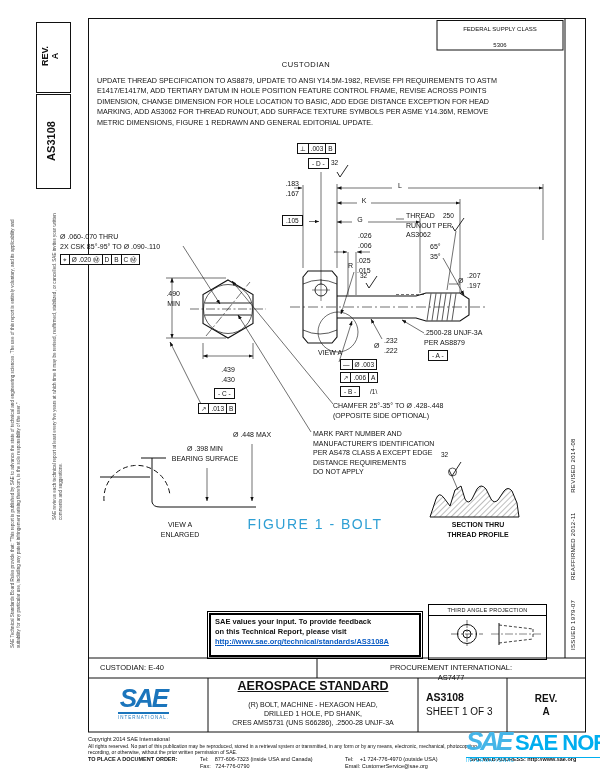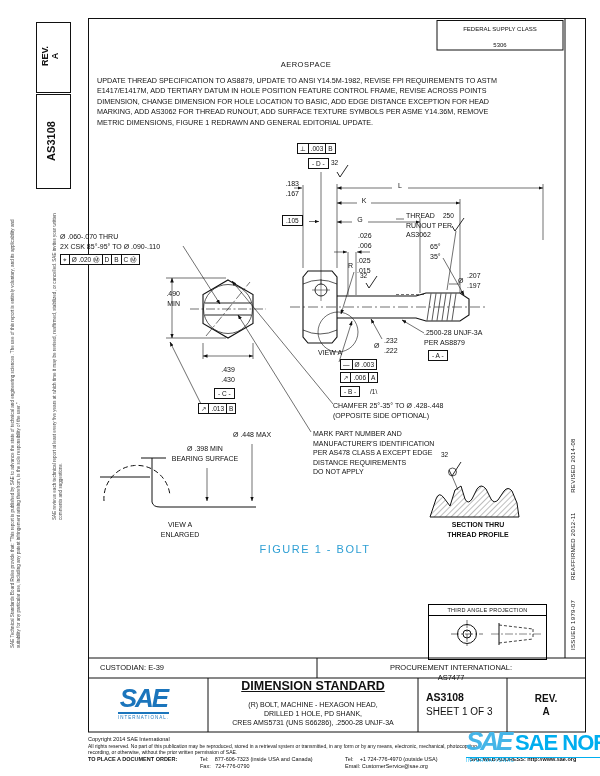--- a/index.html
+++ b/index.html
@@ -158,21 +158,21 @@
   <div class="vert" style="left:45px;top:182px;width:82px;font-size:11px;font-weight:bold;text-align:center">AS3108</div>
 
   <div class="lbl c" style="left:500px;top:25px;width:120px;font-size:6px;text-align:center;line-height:8px"><span>FEDERAL SUPPLY CLASS</span><br>
        <span>5306</span></div>
 
   <div class="vert" style="left:570px;top:650px;width:300px;font-size:6px;letter-spacing:0.3px;white-space:pre">ISSUED 1979-07          REAFFIRMED 2012-11          REVISED 2014-08</div>
 
   <div class="vert" style="left:10px;top:648px;width:432px;font-size:4.6px;line-height:5.6px;color:#444">SAE Technical Standards Board Rules provide that: "This report is published by SAE to advance the state of technical and engineering sciences. The use of this report is entirely voluntary, and its applicability and suitability for any particular use, including any patent infringement arising therefrom, is the sole responsibility of the user."</div>
   <div class="vert" style="left:52px;top:520px;width:325px;font-size:4.6px;line-height:5.6px;color:#444">SAE reviews each technical report at least every five years at which time it may be revised, reaffirmed, stabilized, or cancelled. SAE invites your written comments and suggestions.</div>
 
-  <div class="lbl c" style="left:306px;top:60px;font-size:7.5px;letter-spacing:0.5px">AEROSPACE</div>
+  <div class="lbl c" style="left:306px;top:60px;font-size:7.5px;letter-spacing:0.5px">CUSTODIAN</div>
   <div class="lbl" style="left:97px;top:76px;width:420px;font-size:7.2px;line-height:10.4px;white-space:normal">UPDATE THREAD SPECIFICATION TO AS8879, UPDATE TO ANSI Y14.5M-1982, REVISE FPI REQUIREMENTS TO ASTM E1417/E1417M, ADD TERTIARY DATUM IN HOLE POSITION FEATURE CONTROL FRAME, REVISE ACROSS POINTS DIMENSION, CHANGE DIMENSION FOR HOLE LOCATION TO BASIC, ADD EDGE DISTANCE EXCEPTION FOR HEAD MARKING, ADD AS3062 FOR THREAD RUNOUT, ADD SURFACE TEXTURE SYMBOLS PER ASME Y14.36M, REMOVE METRIC DIMENSIONS, FIGURE 1 REDRAWN AND GENERAL EDITORIAL UPDATE.</div>
 
   <div class="fcf" style="left:297px;top:143px">
     <span>⊥</span>
     <span>.003</span>
     <span>B</span>
   </div>
   <div class="dbox" style="left:308px;top:158px">- D -</div>
   <div class="lbl sm" style="left:331px;top:158px">32</div>
 
@@ -255,49 +255,56 @@
   <div class="fcf" style="left:198px;top:403px">
     <span>↗</span>
     <span>.013</span>
     <span>B</span>
   </div>
 
   <div class="lbl sm" style="left:441px;top:450px">32</div>
   <div class="lbl c" style="left:478px;top:520px;font-weight:bold">SECTION THRU
 THREAD PROFILE</div>
 
-  <div class="lbl c blue" style="left:315px;top:545px;font-size:11px;letter-spacing:1.5px">FIGURE 1 - BOLT</div>
-
+  <div class="lbl c blue" style="left:315px;top:520px;font-size:14px;letter-spacing:1.5px">FIGURE 1 - BOLT</div>
+
+  <div style="position:absolute;left:207px;top:611px;width:212px;height:44px;border:1px solid #000;padding:1px;z-index:3">
+    <div style="border:2px solid #000;height:36px;padding:2px 4px;font-size:7.5px;font-weight:bold;line-height:10px">
+      <span>SAE values your input. To provide feedback</span><br>
+      <span>on this Technical Report, please visit</span><br>
+      <a href="#" style="font-weight:bold">http://www.sae.org/technical/standards/AS3108A</a>
+    </div>
+  </div>
 
   <div style="position:absolute;left:428px;top:604px;width:117px;height:54px;border:1px solid #000;z-index:3">
     <div style="border-bottom:1px solid #000;font-size:5.5px;text-align:center;padding:2px 0;letter-spacing:0.3px">THIRD ANGLE PROJECTION</div>
     <svg width="115" height="36" viewBox="0 0 115 36" style="position:static">
       <g stroke="#111" fill="none">
         <circle cx="38" cy="18" r="9.5" stroke-width="1"></circle>
         <circle cx="38" cy="18" r="4" stroke-width="1"></circle>
         <line x1="22" y1="18" x2="54" y2="18" stroke-width="0.6" stroke-dasharray="8 2 2 2"></line>
         <line x1="38" y1="4" x2="38" y2="32" stroke-width="0.6" stroke-dasharray="8 2 2 2"></line>
         <line x1="70" y1="7" x2="70" y2="29" stroke-width="1"></line>
         <line x1="70" y1="9" x2="104" y2="13" stroke-width="0.8" stroke-dasharray="3 2"></line>
         <line x1="70" y1="27" x2="104" y2="23" stroke-width="0.8" stroke-dasharray="3 2"></line>
         <line x1="104" y1="13" x2="104" y2="23" stroke-width="0.8" stroke-dasharray="3 2"></line>
         <line x1="62" y1="18" x2="112" y2="18" stroke-width="0.5" stroke-dasharray="8 2 2 2"></line>
       </g>
     </svg>
   </div>
 
-  <div class="lbl" style="left:100px;top:663px;font-size:7.5px">CUSTODIAN: E-39</div>
+  <div class="lbl" style="left:100px;top:663px;font-size:7.5px">CUSTODIAN: E-40</div>
   <div class="lbl c" style="left:451px;top:663px;font-size:7.5px">PROCUREMENT INTERNATIONAL: AS7477</div>
 
   <div style="position:absolute;left:118px;top:685px;text-align:center;z-index:3">
     <div style="font-size:26px;font-weight:900;font-style:italic;color:#1b75bc;letter-spacing:-2px;line-height:26px">SAE</div>
     <div style="font-size:4.5px;color:#1b75bc;letter-spacing:1px;border-top:2px solid #1b75bc;margin-top:1px;padding-top:1px">INTERNATIONAL.</div>
   </div>
 
-  <div class="lbl c" style="left:313px;top:682px;font-size:12.5px;font-weight:bold;text-decoration:underline;white-space:nowrap">DIMENSION STANDARD</div>
+  <div class="lbl c" style="left:313px;top:682px;font-size:12.5px;font-weight:bold;text-decoration:underline;white-space:nowrap">AEROSPACE STANDARD</div>
   <div class="lbl c" style="left:313px;top:700px;font-size:7px;line-height:9px">(R) BOLT, MACHINE - HEXAGON HEAD,</div>
   <div class="lbl c" style="left:313px;top:709px;font-size:7px;line-height:9px">DRILLED 1 HOLE, PD SHANK,</div>
   <div class="lbl c" style="left:313px;top:718px;font-size:7px;line-height:9px">CRES AMS5731 (UNS S66286), .2500-28 UNJF-3A</div>
 
   <div class="lbl" style="left:426px;top:693px;font-size:10.5px;font-weight:bold">AS3108</div>
   <div class="lbl" style="left:426px;top:707px;font-size:10px">SHEET 1 OF 3</div>
 
   <div class="lbl c" style="left:546px;top:692px;font-size:10px;font-weight:bold;line-height:13px;white-space:pre-line"><span>REV.</span>
 <span>A</span></div>
 

